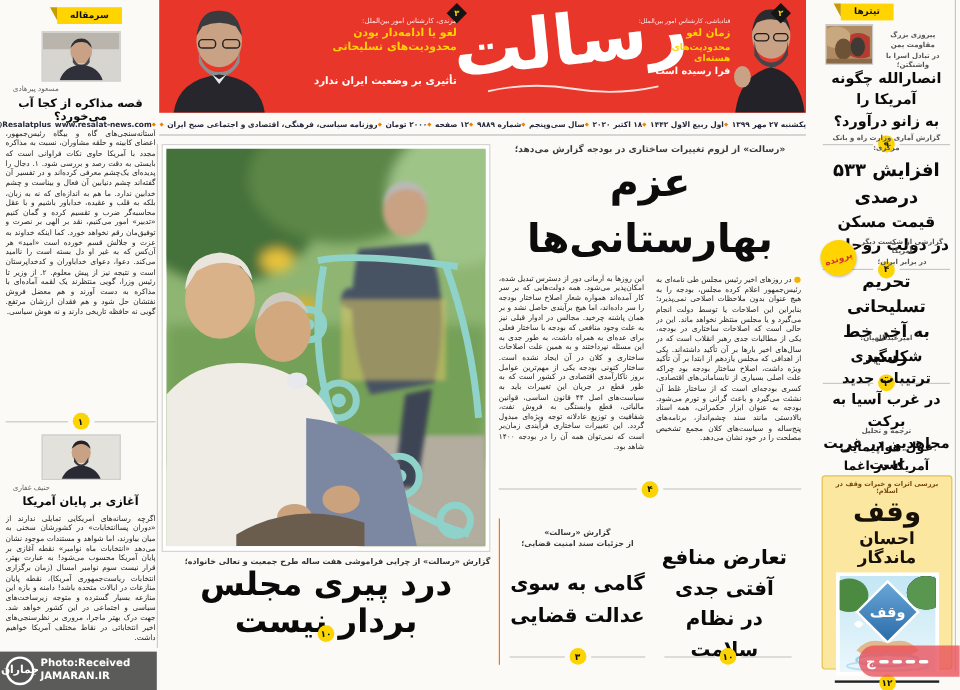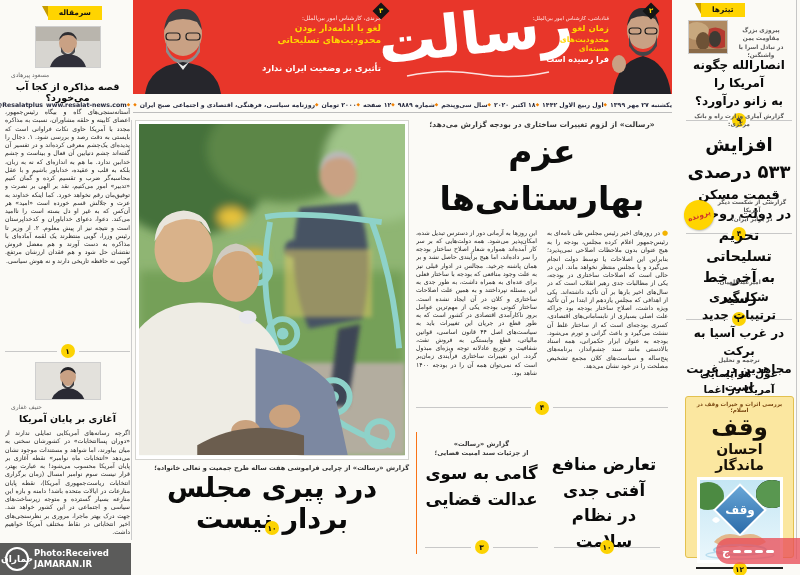--- a/index.html
+++ b/index.html
@@ -306,21 +306,21 @@
     <div class="bh">در نظام سلامت</div>
     <div class="bnum numline">
       <span class="ln"></span>
         <span class="numcirc">۱۰</span>
         <span class="ln"></span>
     </div>
   </div>
   <div class="bcell right">
     <div class="bk" style="margin-top:8px;">گزارش «رسالت»</div>
     <div class="bk">از جزئیات سند امنیت قضایی؛</div>
-    <div class="bh" style="margin-top:3px;">گامی به سوی</div>
+    <div class="bh" style="margin-top:16px;">گامی به سوی</div>
     <div class="bh">عدالت قضایی</div>
     <div class="bnum numline">
       <span class="ln"></span>
         <span class="numcirc">۳</span>
         <span class="ln"></span>
     </div>
   </div>
 </div>
 
 <aside class="abs sidebar">
@@ -347,21 +347,21 @@
     <div class="sb-h" style="font-size:12px;">به زانو درآورد؟</div>
     <div class="numline sb-num">
         <span class="ln"></span>
         <span class="numcirc">۹</span>
         <span class="ln"></span>
       </div>
   </div>
 
   <div class="sb-item" style="top:112px;">
     <div class="sb-k">گزارش آماری وزارت راه و بانک مرکزی:</div>
-    <div class="sb-h" style="font-size:18px; margin-top:2px;">افزایش ۵۳۳ درصدی</div>
+    <div class="sb-h" style="font-size:15px; margin-top:2px;">افزایش ۵۳۳ درصدی</div>
     <div class="sb-h" style="font-size:13px;">قیمت مسکن</div>
     <div class="sb-h" style="font-size:13px;">در دولت روحانی</div>
     <div class="numline sb-num">
         <span class="ln"></span>
         <span class="numcirc">۴</span>
         <span class="ln"></span>
       </div>
   </div>
 
   <div class="sb-item" style="top:198px;">

